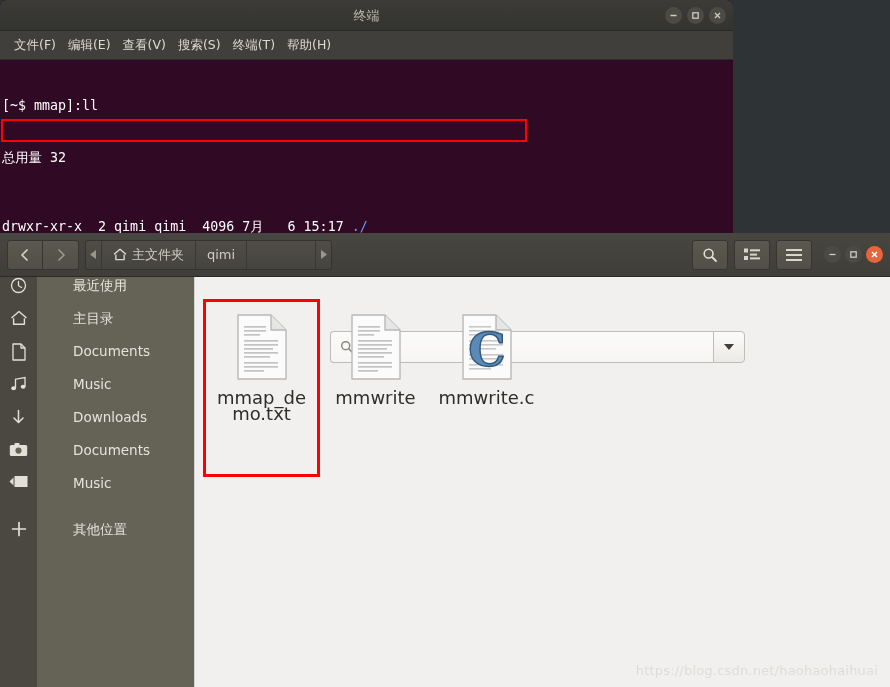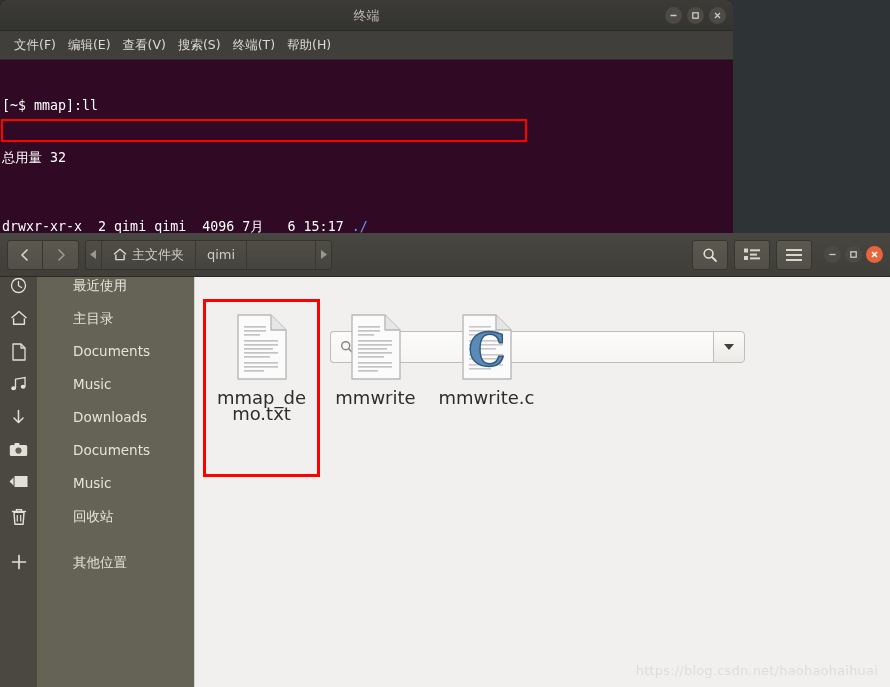--- a/index.html
+++ b/index.html
@@ -433,32 +433,20 @@
         <div class="side-item">
           <span class="side-icon">
             <svg width="19" height="13" viewBox="0 0 19 13">
                 <rect x="5.5" y="1" width="13" height="11" fill="#e3e0d8"></rect>
                 <polygon points="0.5,6.5 4.5,2.6 4.5,10.4" fill="#e3e0d8"></polygon>
               </svg>
           </span>
           <span class="side-label">Music</span>
         </div>
 
-        <div class="side-item">
-          <span class="side-icon">
-            <svg width="16" height="18" viewBox="0 0 16 18">
-                <path d="M1.5 3.5 h13" stroke="#e3e0d8" stroke-width="1.4" stroke-linecap="round"></path>
-                <path d="M5.5 3.2 V1.6 h5 v1.6" fill="none" stroke="#e3e0d8" stroke-width="1.4"></path>
-                <path d="M3 4.4 h10 l-0.9 11.8 h-8.2 z" fill="none" stroke="#e3e0d8" stroke-width="1.4" stroke-linejoin="round"></path>
-                <line x1="6.3" y1="7" x2="6.3" y2="13.6" stroke="#e3e0d8" stroke-width="1.2"></line>
-                <line x1="9.7" y1="7" x2="9.7" y2="13.6" stroke="#e3e0d8" stroke-width="1.2"></line>
-              </svg>
-          </span>
-          <span class="side-label">回收站</span>
-        </div>
 
         <div class="side-sep"></div>
 
         <div class="side-item">
           <span class="side-icon">
             <svg width="16" height="16" viewBox="0 0 16 16">
                 <line x1="8" y1="1.6" x2="8" y2="14.4" stroke="#e3e0d8" stroke-width="1.7" stroke-linecap="round"></line>
                 <line x1="1.6" y1="8" x2="14.4" y2="8" stroke="#e3e0d8" stroke-width="1.7" stroke-linecap="round"></line>
               </svg>
           </span>

